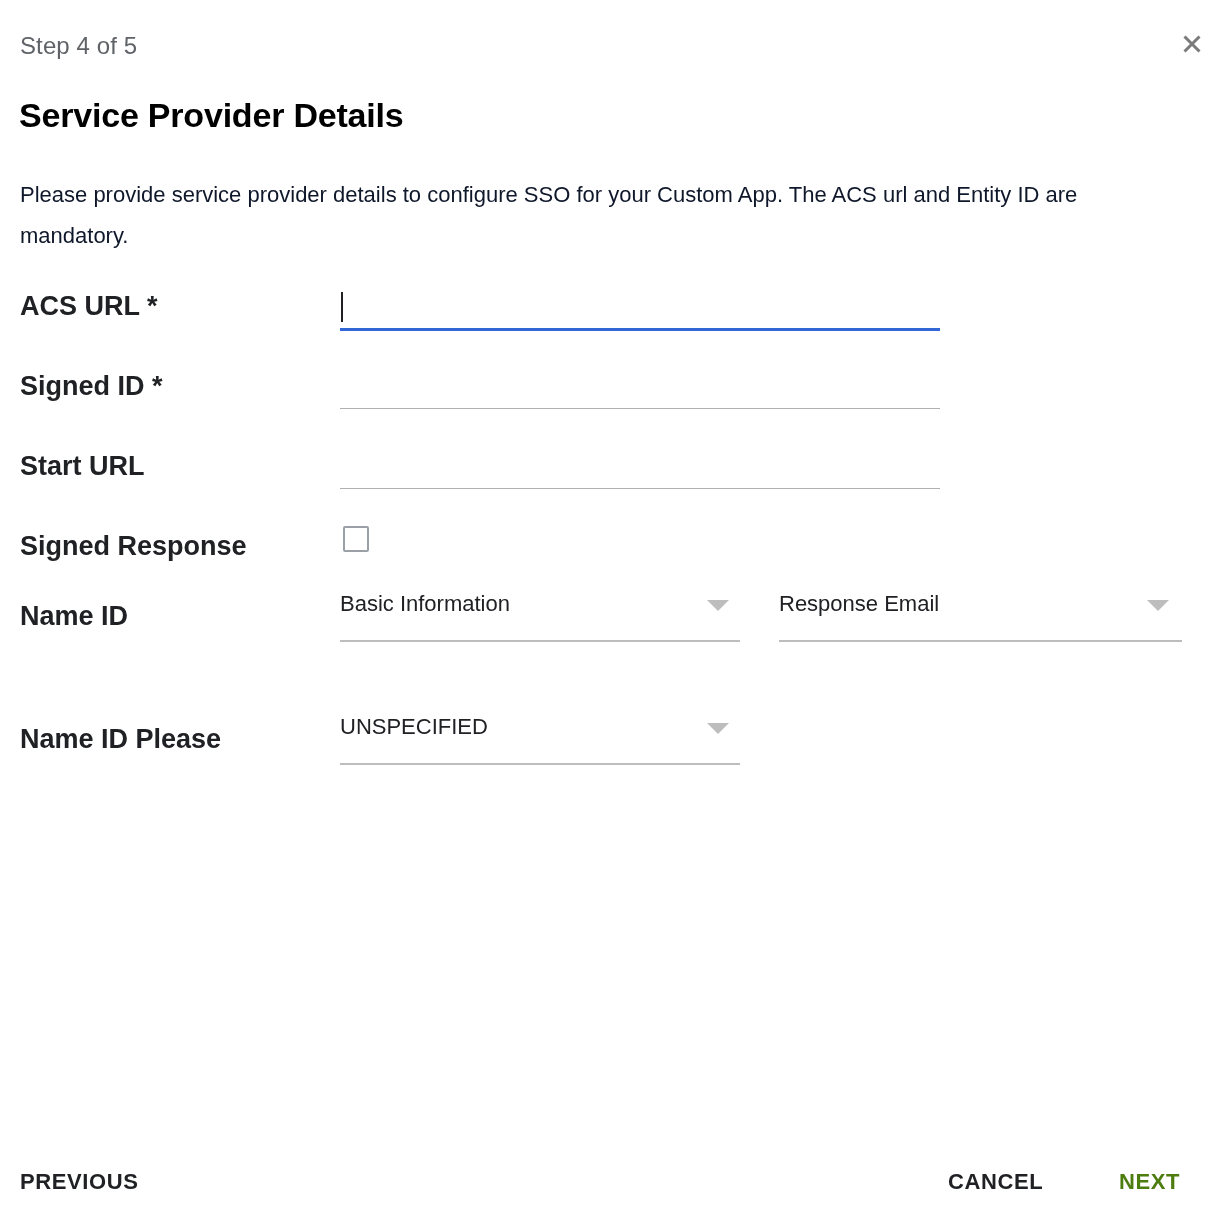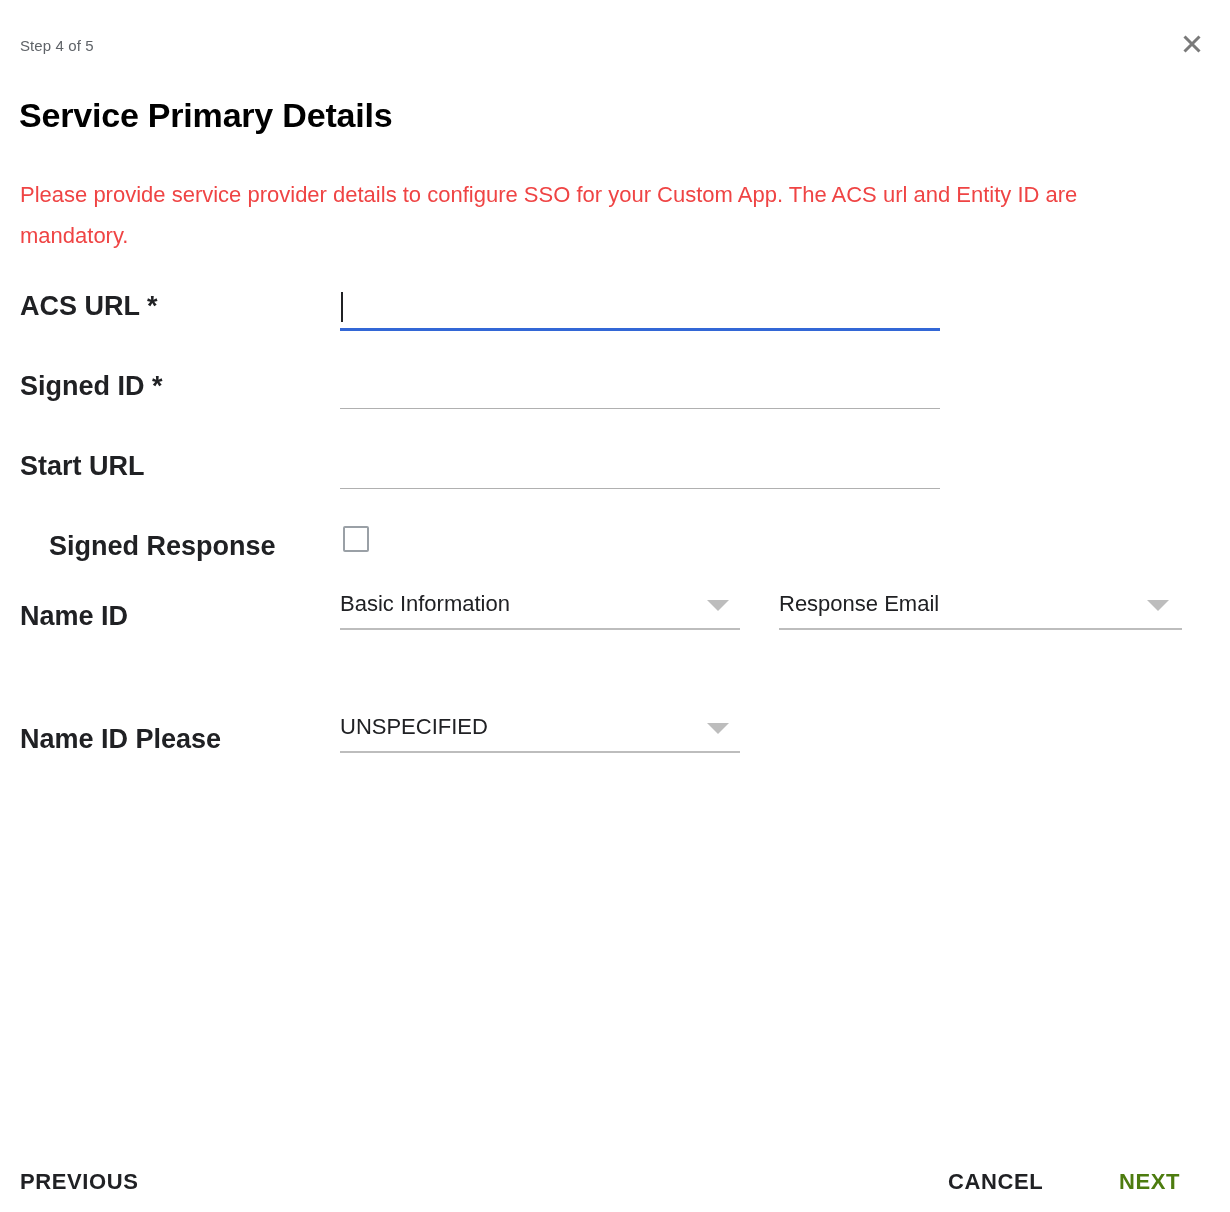--- a/index.html
+++ b/index.html
@@ -20,21 +20,21 @@
   
   .dialog {
     position: absolute;
     inset: 0;
     padding: 0;
   }
   .step-label {
     position: absolute;
     left: 20px;
     top: 33px;
-    font-size: 15px;
+    font-size: 24px;
     line-height: 26px;
     color: #5f6368;
     font-weight: 400;
     letter-spacing: .1px;
   }
   .dialog-title {
     position: absolute;
     left: 19px;
     top: 70px;
     font-size: 34px;
@@ -61,21 +61,21 @@
     border: none;
     padding: 0;
   }
   .description {
     position: absolute;
     left: 20px;
     top: 152px;
     width: 1160px;
     font-size: 22px;
     line-height: 41px;
-    color: #ef4444;
+    color: #0f172a;
     font-weight: 400;
   }
 
   
   .form {
     position: absolute;
     left: 0;
     top: 0;
     width: 1230px;
   }
@@ -150,21 +150,21 @@
   
   .select {
     position: absolute;
     cursor: pointer;
   }
   .select-value {
     font-size: 22px;
     line-height: 32px;
     color: #202124;
     font-weight: 400;
-    padding-bottom: 8px;
+    padding-bottom: 20px;
     white-space: nowrap;
     overflow: hidden;
   }
   .select-underline {
     display: block;
     width: 100%;
     height: 2px;
     background: #bdbdbd;
   }
   .select-arrow {
@@ -196,21 +196,21 @@
   .btn-cancel   { left: 948px; top: 1139px; color: #202124; text-align: right; }
   .btn-next     { left: 1119px;top: 1139px; color: #4d7c0f; }
 </style>
 </head>
 <body>
 
 <div class="dialog">
 
   <div class="step-label">Step 4 of 5</div>
 
-  <h1 class="dialog-title">Service Primary Details</h1>
+  <h1 class="dialog-title">Service Provider Details</h1>
 
   <button class="close-btn">
     <svg width="22" height="22" viewBox="0 0 22 22" aria-hidden="true">
       <path d="M3.5 3.5 L18.5 18.5 M18.5 3.5 L3.5 18.5" stroke="#7a7a7a" stroke-width="3" stroke-linecap="butt"></path>
     </svg>
   </button>
 
   <p class="description">Please provide service provider details to configure SSO for your Custom App. The ACS url and Entity ID are mandatory.</p>
 
   <div class="form">
@@ -236,21 +236,21 @@
 
     <div class="field-row" style="top:450px;">
       <label class="field-label" style="top:2px;">Start URL</label>
       <div class="text-input-wrap" style="top:0;">
         <input class="text-input" type="text" value="" style="">
         <span class="input-underline"></span>
       </div>
     </div>
 
     <div class="field-row" style="top:530px;">
-      <label class="field-label" style="top:2px;margin-left:29px;">Signed Response</label>
+      <label class="field-label" style="top:2px;">Signed Response</label>
       <div class="checkbox" style="top:-4px;"></div>
     </div>
 
     <div class="field-row" style="top:600px;">
       <label class="field-label" style="top:2px;">Name ID</label>
 
       <div class="select" style="left:340px; top:-12px; width:400px;">
         <div class="select-value">Basic Information</div>
         <span class="select-underline"></span>
         <span class="select-arrow" style="right:11px;"></span>

